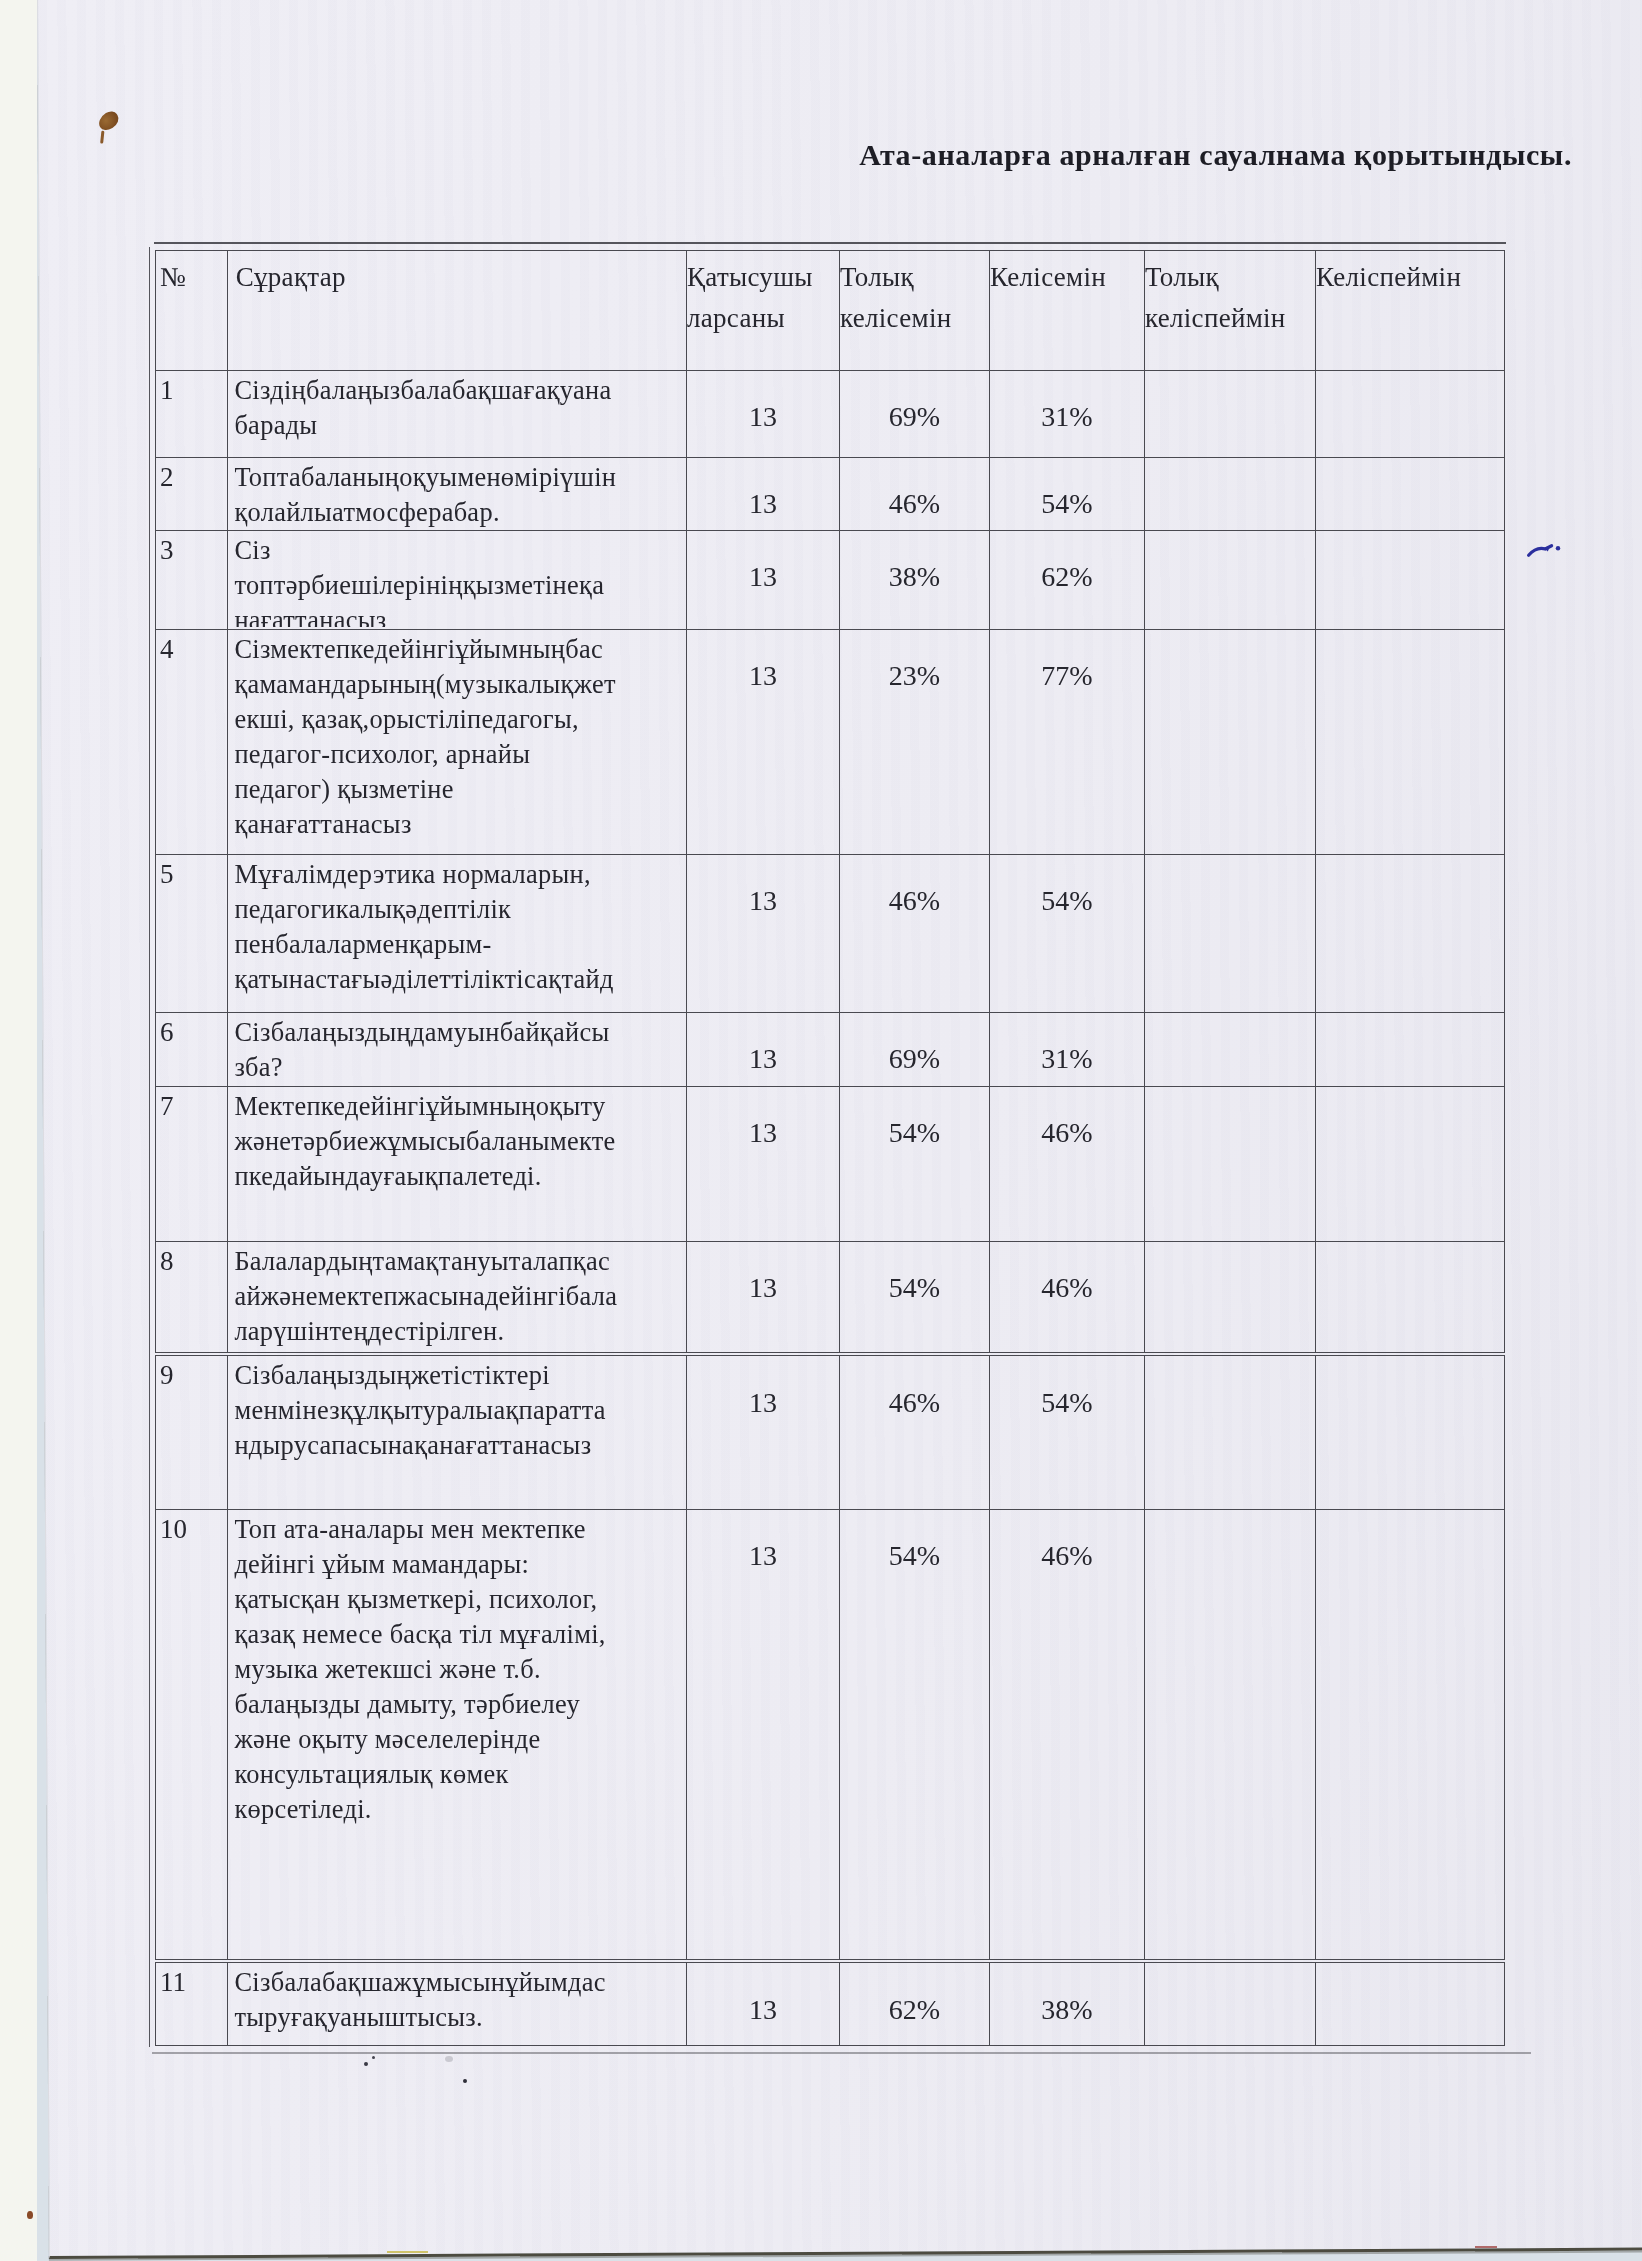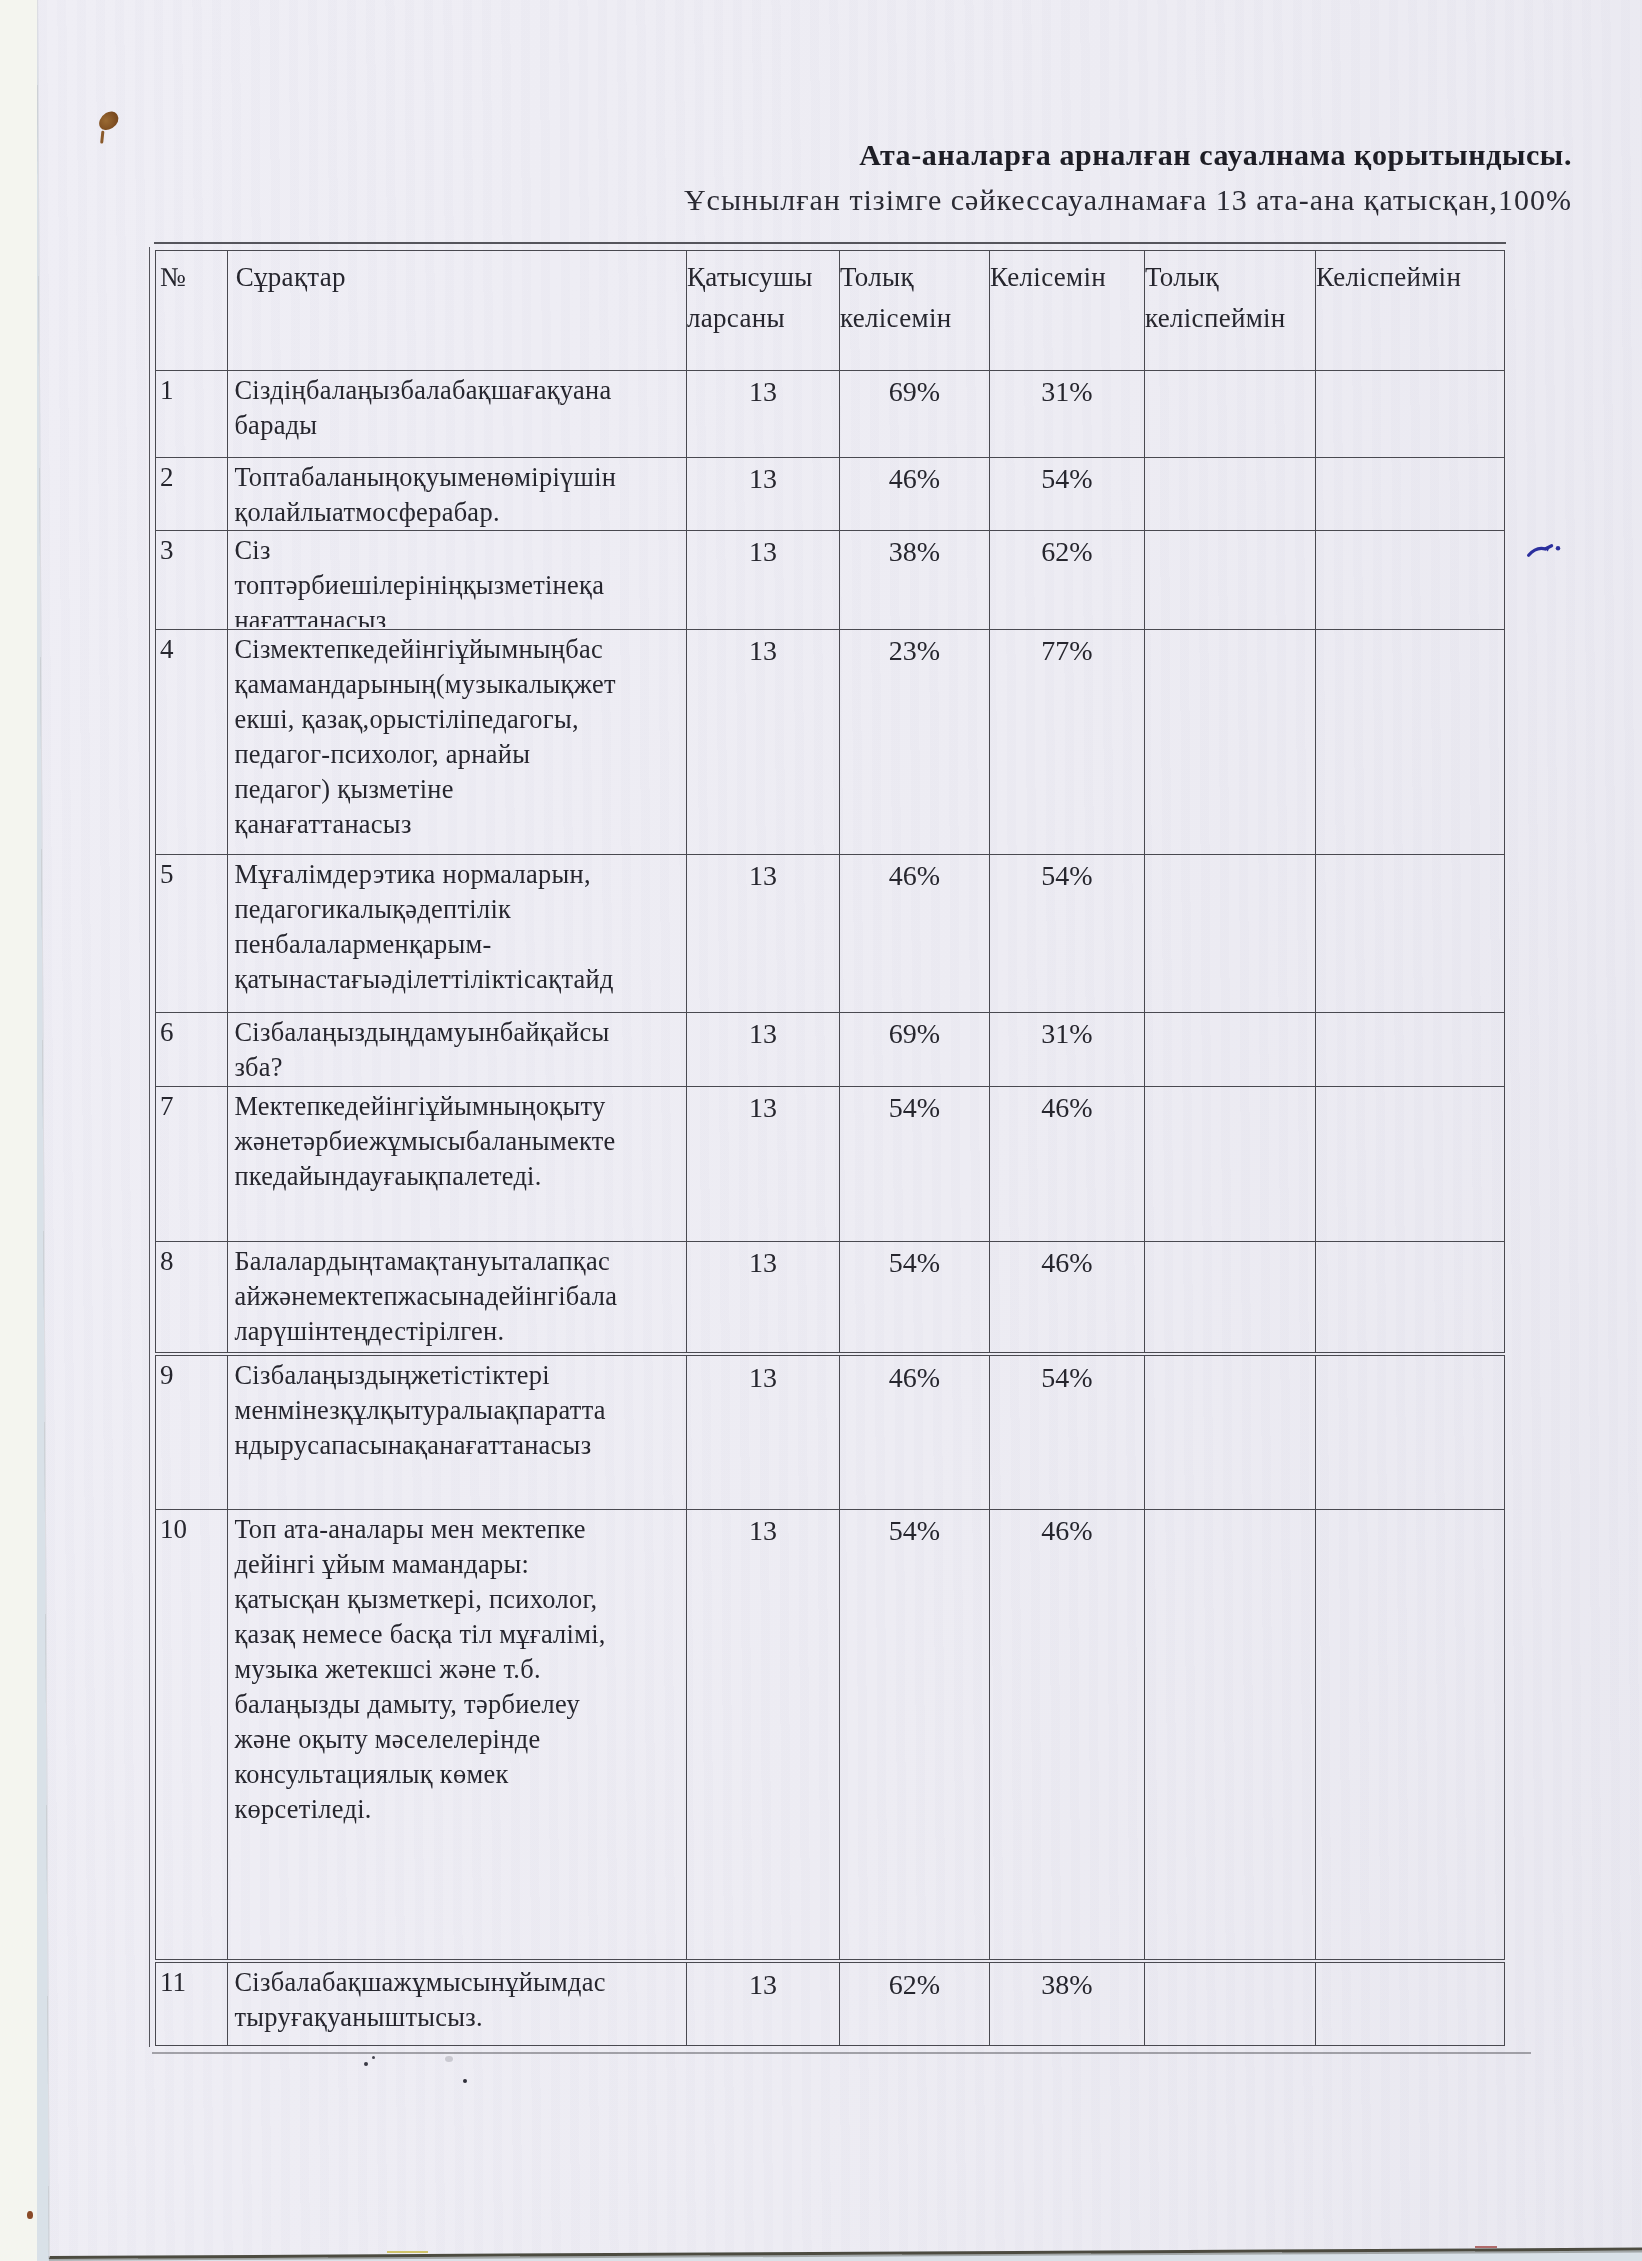--- a/index.html
+++ b/index.html
@@ -63,21 +63,21 @@
   tbody tr:nth-child(11){height:84px;}
   tbody tr:nth-child(12){height:132px;}
   tbody tr:nth-child(9) td,tbody tr:nth-child(11) td{border-top:4.5px double var(--table-line,#494950);}
   .ntext{font-size:27px;padding:3.9px 0 0 3.9px;}
   .qtext{
     font-size:26.4px;line-height:35px;letter-spacing:0.3px;
     padding:1.9px 2.6px 0 6.4px;white-space:pre-line;word-break:break-word;overflow:hidden;
   }
   tbody tr:nth-child(3) .qtext{max-height:94px;}
   tbody tr:nth-child(6) .qtext{max-height:72px;}
-  .c-stat .stext{font-size:28px;line-height:32px;padding-top:5.2px;text-align:center;}
+  .c-stat .stext{font-size:28px;line-height:32px;padding-top:5.2px;text-align:center;margin-top:25px;}
   .c-fd .stext{text-align:left;padding-left:2.6px;}
 
   
   .ink-blot{position:absolute;left:98px;top:113px;width:20.6px;height:15.5px;
     background:radial-gradient(circle at 40% 40%,#9a6a33,#7a4a1f 70%);
     border-radius:62% 45% 55% 48%;transform:rotate(-32deg);}
   .ink-blot::after{content:'';position:absolute;left:-5.2px;top:11.6px;width:3.2px;height:13px;
     background:#8a5a2b;border-radius:1.9px;transform:rotate(38deg);}
   .pen-mark{position:absolute;left:1371px;top:290px;}
   .speck{position:absolute;border-radius:50%;}
@@ -96,21 +96,20 @@
 <div class="paper">
     <div class="grain"></div>
   </div>
 
 <div class="content">
 
   <div class="ink-blot"></div>
 
   <div class="titles">
     <div class="doc-title">Ата-аналарға арналған сауалнама қорытындысы.</div>
-    <div class="doc-subtitle">Ұсынылған тізімге сәйкессауалнамаға 13 ата-ана қатысқан,100%</div>
   </div>
 
   <div class="table-wrap">
     <div class="dbl-left"></div>
     <div class="dbl-bottom"></div>
     <table>
       <colgroup>
         <col class="w-num">
           <col class="w-question">
           <col class="w-participants">

